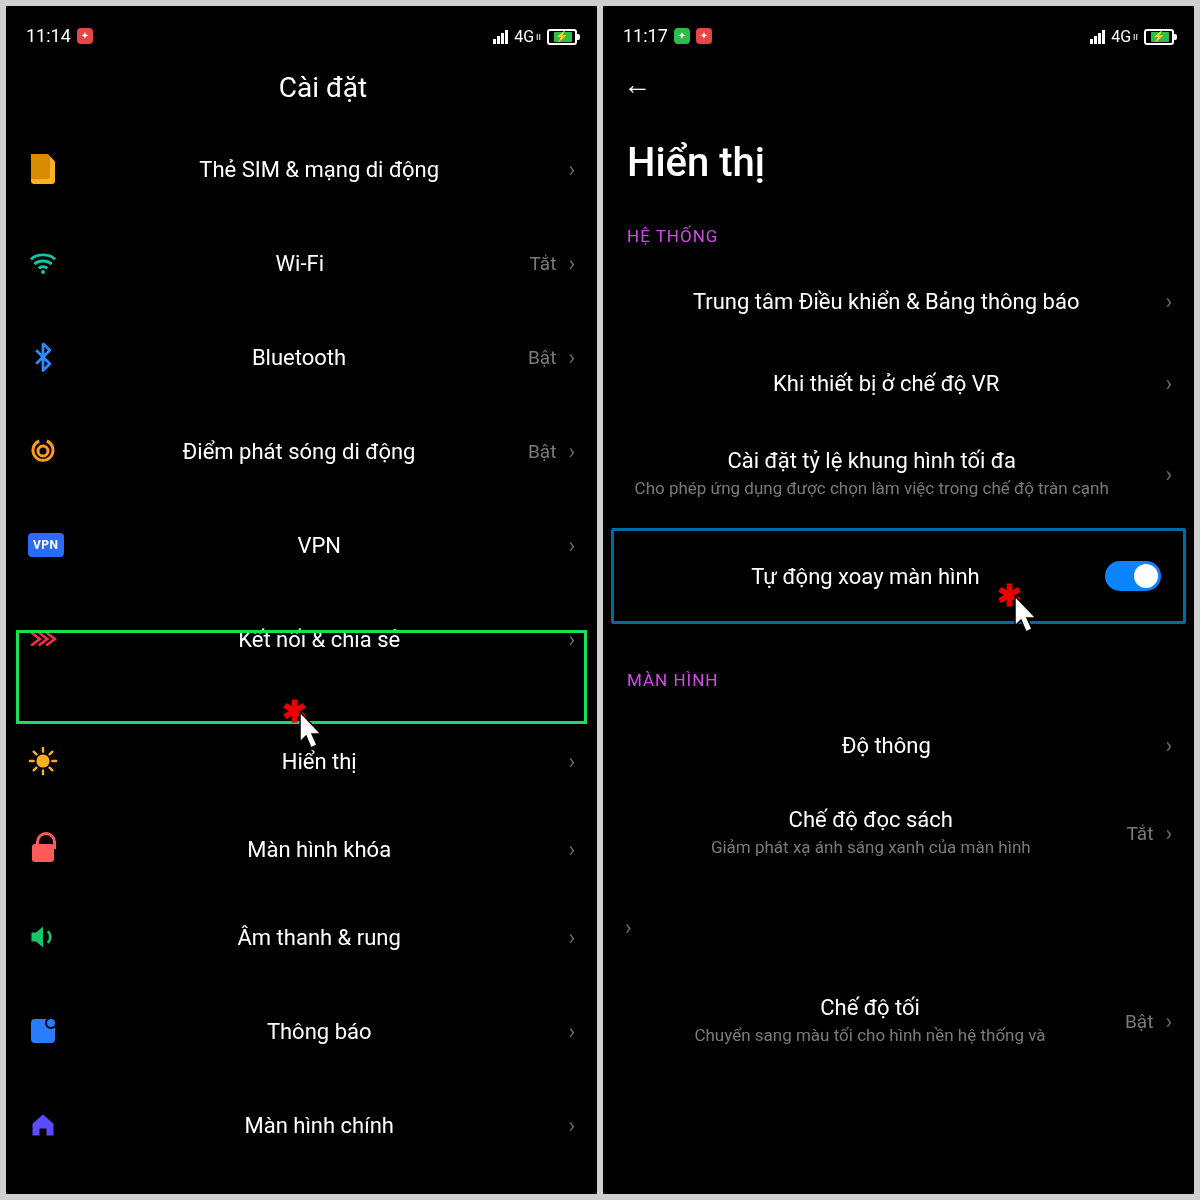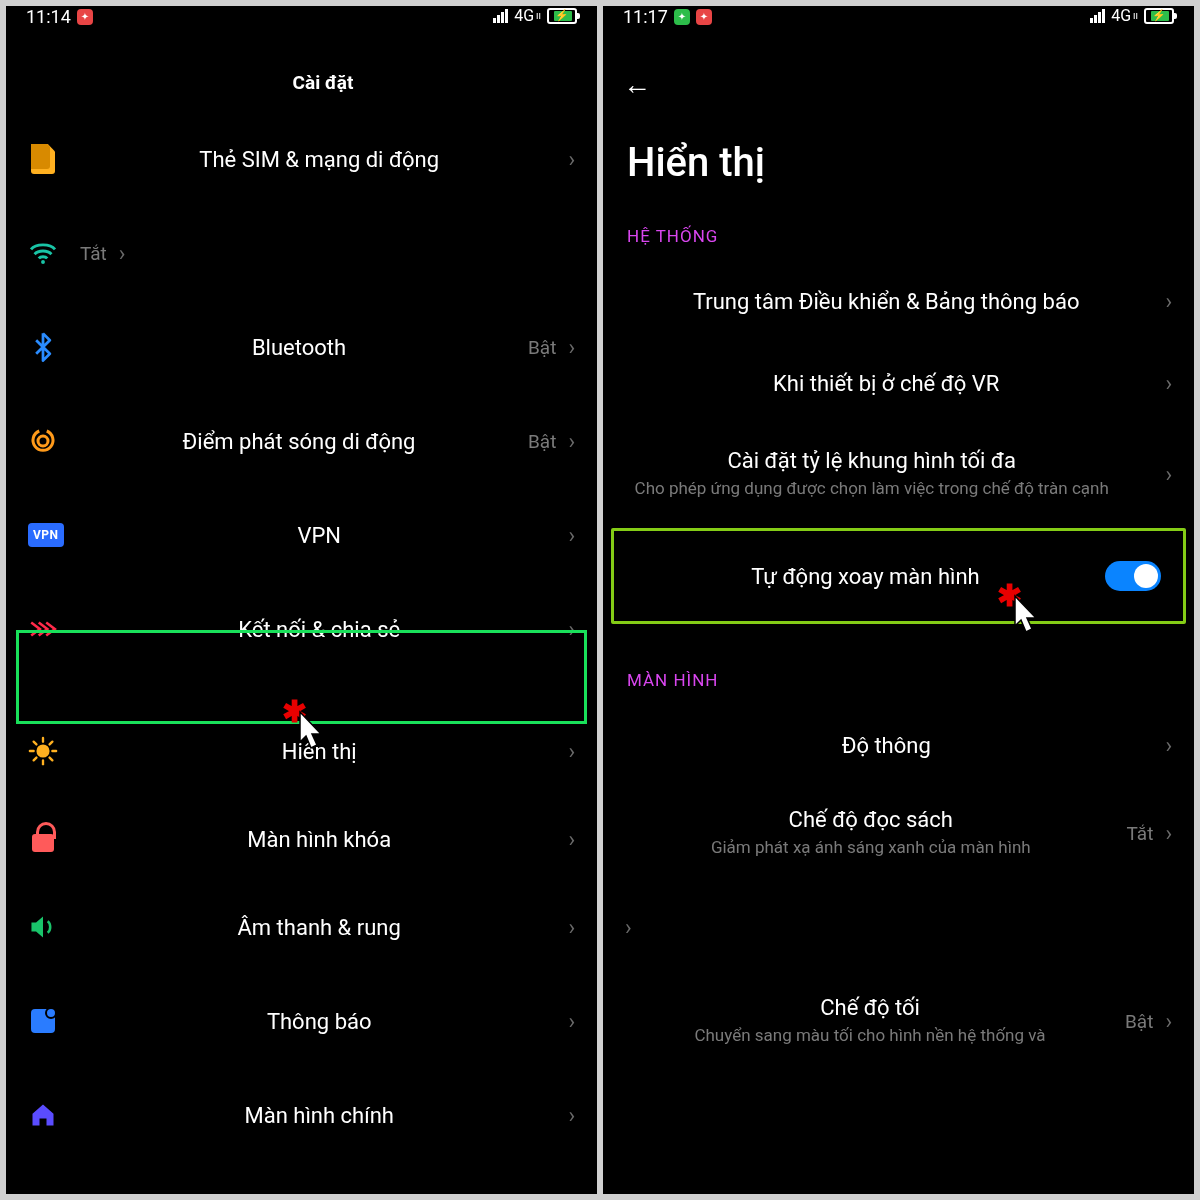--- a/index.html
+++ b/index.html
@@ -16,21 +16,21 @@
     background: #000;
     flex: 1;
     height: 100%;
     position: relative;
     overflow: hidden;
     color: #fff;
   }
   .status-bar {
     height: 40px;
     display: flex;
-    align-items: flex-start;
+    align-items: flex-end;
     justify-content: space-between;
     padding: 0 20px;
     font-size: 18px;
   }
   .status-left { display:flex; align-items:center; gap:6px; }
   .status-right { display:flex; align-items:center; gap:6px; font-size:16px; }
   .status-badge {
     width:16px; height:16px; border-radius:4px;
     display:inline-flex; align-items:center; justify-content:center;
     font-size:10px; color:#fff;
@@ -47,21 +47,21 @@
     width:30px; height:16px; border:2px solid #fff; border-radius:3px;
     position:relative; display:inline-flex; align-items:center; justify-content:center;
   }
   .battery-icon::after{
     content:""; position:absolute; right:-5px; top:3px; width:3px; height:6px;
     background:#fff; border-radius:0 2px 2px 0;
   }
   .battery-fill{ height:10px; width:18px; background:#2dbd4a; border-radius:1px; margin-left:1px;}
   .battery-bolt{ position:absolute; color:#000; font-size:11px; }
   .title-center {
-    text-align:center; font-size:19px; font-weight:700; padding:25px 0 18px;margin-left:43px;
+    text-align:center; font-size:28px; font-weight:400; padding:25px 0 18px;margin-left:43px;
   }
   .back-row { padding: 22px 20px 10px; }
   .back-arrow { font-size:28px; }
   .page-title-left {
     font-size:40px; font-weight:500; padding: 28px 24px 34px;
   }
   .section-header {
     color:#d946ef; font-size:17px; letter-spacing:1px;
     padding: 6px 24px 14px;
   }
@@ -74,21 +74,21 @@
   .row.tall { min-height:100px;gap:37px; }
   .icon-slot {
     width:52px; display:flex; align-items:center; justify-content:flex-start;
   }
   .row-body { flex:1; display:flex; flex-direction:column; justify-content:center; gap:4px; padding-right:10px;align-items:center;}
   .row-label { font-size:22px; color:#fff; }
   .row-sub { font-size:17px; color:#7a7a7a; line-height:1.35; }
   .row-value { font-size:19px; color:#7a7a7a; margin-right:12px; }
   .chevron { color:#6a6a6a; font-size:22px; }
   .highlight {
-    border:3px solid #84cc16; border-radius:2px;
+    border:3px solid #0369a1; border-radius:2px;
   }
   .highlight-left {
     position:absolute; left:10px; right:10px; top:624px; height:94px;
     border:3px solid #19e05a; pointer-events:none;
   }
   .toggle {
     width:56px; height:30px; background:#0a84ff; border-radius:15px;
     position:relative;
   }
   .toggle-knob {
@@ -156,20 +156,23 @@
     </div>
     <div class="row">
       <div class="icon-slot">
           <span class="ic">
         <svg width="30" height="24" viewBox="0 0 24 20">
               <path fill="none" stroke="#19c4a6" stroke-width="2.4" d="M2 7 C6 2 18 2 22 7 M5 11 C8 7.5 16 7.5 19 11 M8.5 14.5 C10 12.6 14 12.6 15.5 14.5"></path>
               <circle cx="12" cy="17.5" r="1.6" fill="#19c4a6"></circle>
             </svg>
       </span>
         </div>
+      <div class="row-body">
+          <span class="row-label">Wi-Fi</span>
+        </div>
       <span class="row-value">Tắt</span>
       <span class="chevron">›</span>
     </div>
     <div class="row">
       <div class="icon-slot">
           <span class="ic">
         <svg width="22" height="30" viewBox="0 0 14 22">
               <path fill="none" stroke="#2a8cff" stroke-width="2" stroke-linejoin="round" d="M7 1 L12 6 L7 11 L12 16 L7 21 V1 M2 6 L12 16 M2 16 L12 6"></path>
             </svg>
       </span>

